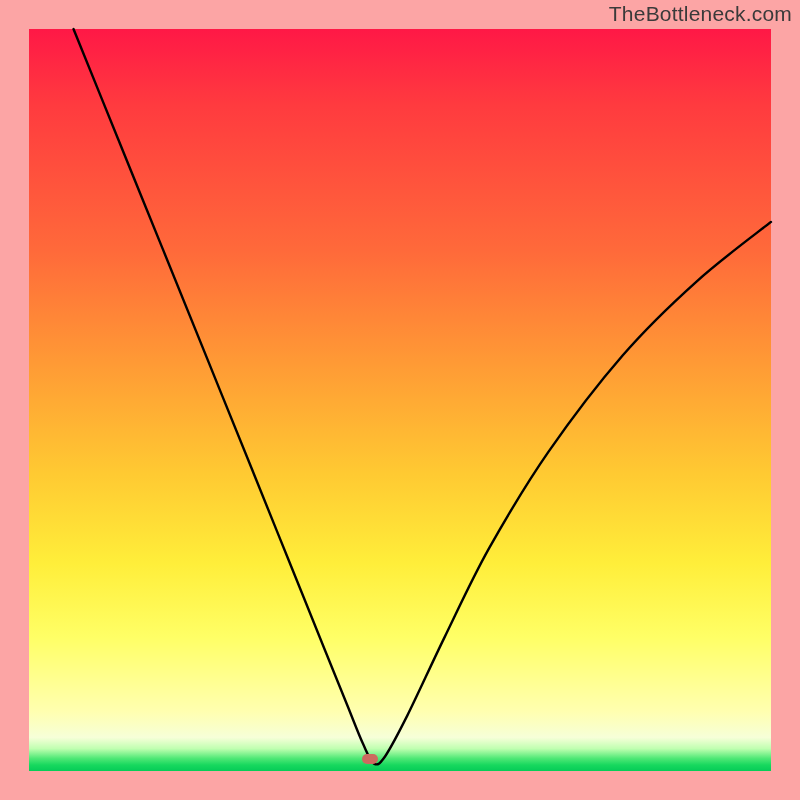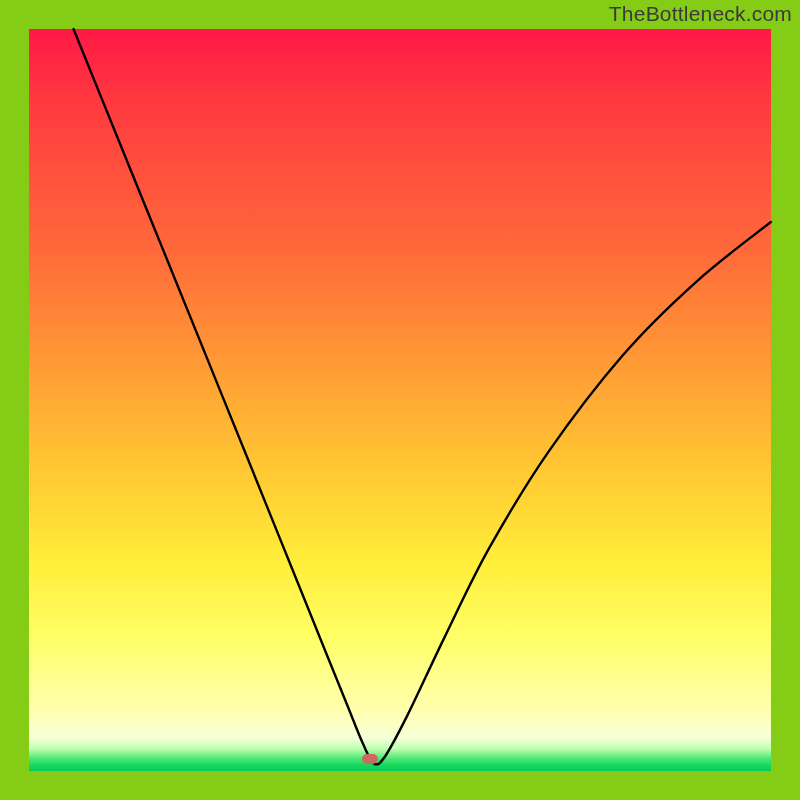--- a/index.html
+++ b/index.html
@@ -7,21 +7,21 @@
     padding: 0;
     width: 800px;
     height: 800px;
     overflow: hidden;
     font-family: Arial, Helvetica, sans-serif;
   }
   .frame {
     position: relative;
     width: 800px;
     height: 800px;
-    background: #84cc16;
+    background: #fca5a5;
   }
   .watermark {
     position: absolute;
     top: 2px;
     right: 8px;
     color: #3a3a3a;
     font-size: 21px;
     font-weight: 500;
     letter-spacing: 0.2px;
     z-index: 5;

